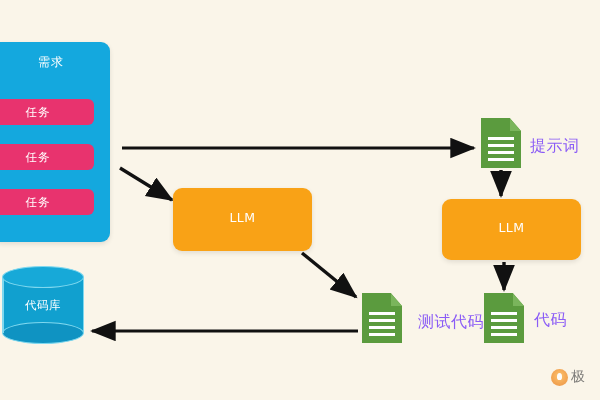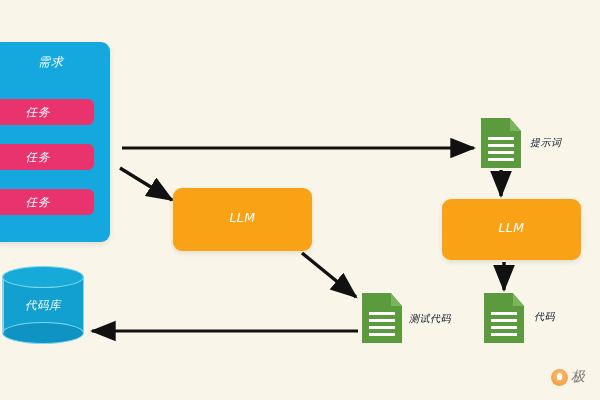--- a/index.html
+++ b/index.html
@@ -11,21 +11,20 @@
     height: 400px;
     overflow: hidden;
     background: #faf5e9;
     font-family: "DejaVu Sans", "Liberation Sans", sans-serif;
   }
   #canvas {
     position: relative;
     width: 600px;
     height: 400px;
     background: #faf5e9;
-    font-style: italic;
   }
 
   
   .req-panel {
     position: absolute;
     left: -8px;
     top: 42px;
     width: 118px;
     height: 200px;
     background: #14a8de;
@@ -184,29 +183,29 @@
     width: 26px;
   }
   .doc-lines i {
     display: block;
     height: 3px;
     background: #ffffff;
     margin-bottom: 4px;
   }
   .doc-label {
     position: absolute;
-    color: #0f172a;
-    font-size: 10px;
+    color: #8b5cf6;
+    font-size: 16px;
     white-space: nowrap;
     letter-spacing: 0.5px;
   }
   .doc-prompt  { left: 481px; top: 118px; }
   .doc-prompt-label { left: 530px; top: 136px; }
   .doc-testcode { left: 362px; top: 293px; }
-  .doc-testcode-label { left: 409px; top: 312px; }
+  .doc-testcode-label { left: 418px; top: 312px; }
   .doc-code { left: 484px; top: 293px; }
   .doc-code-label { left: 534px; top: 310px; }
 
   
   .arrows {
     position: absolute;
     left: 0;
     top: 0;
     width: 600px;
     height: 400px;

